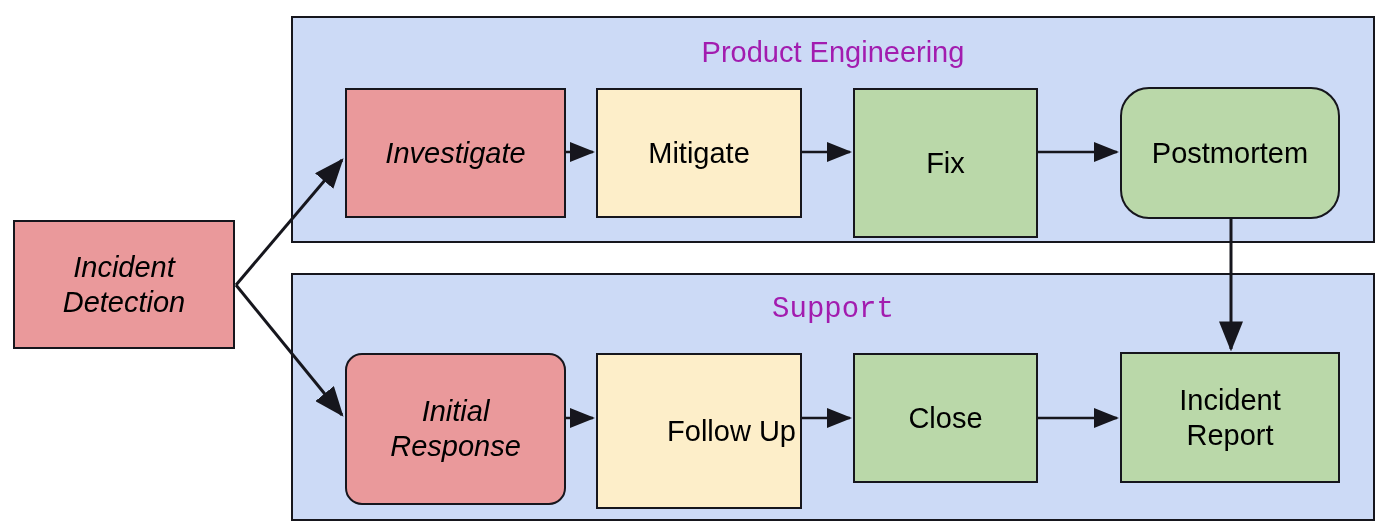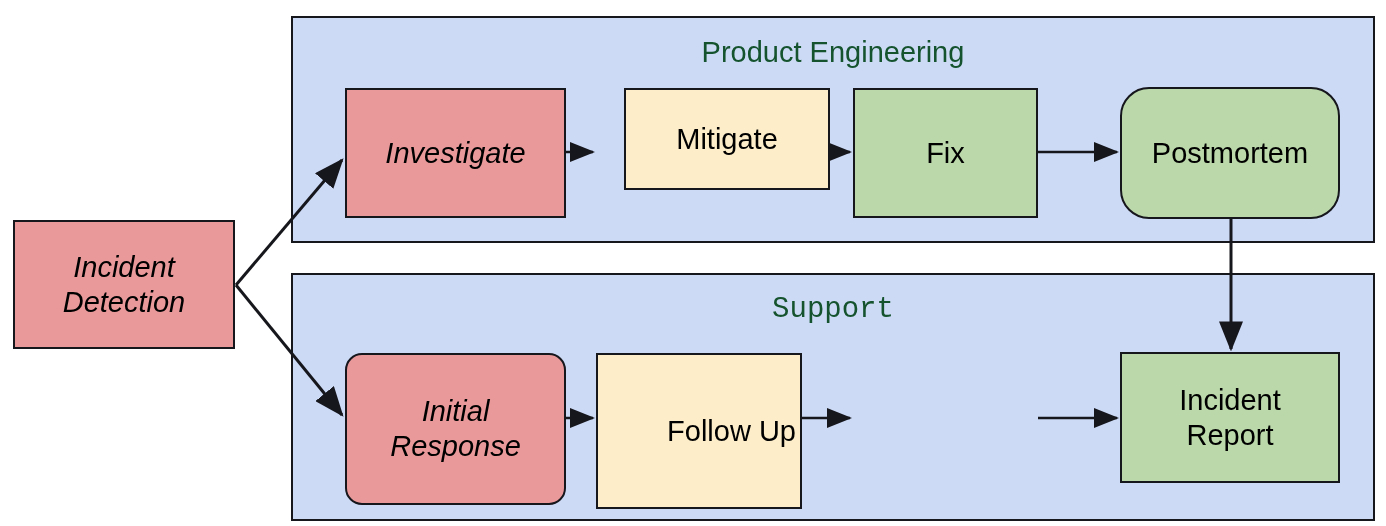--- a/index.html
+++ b/index.html
@@ -22,21 +22,21 @@
     background: #ccdaf6;
     border: 2px solid #16161d;
   }
   .swimlane-title {
     position: absolute;
     left: 0;
     right: 0;
     text-align: center;
     font-size: 29px;
     line-height: 34px;
-    color: #14532d;
+    color: #a21caf;
     white-space: nowrap;
   }
   .node {
     position: absolute;
     box-sizing: border-box;
     border: 2px solid #16161d;
     display: flex;
     align-items: center;
     justify-content: center;
     text-align: center;
@@ -102,40 +102,43 @@
 
   <div class="node fill-red" style="left:13px; top:220px; width:222px; height:129px;">
     <span class="node-label">Incident
 Detection</span>
   </div>
 
   <div class="node fill-red" style="left:345px; top:88px; width:221px; height:130px;">
     <span class="node-label">Investigate</span>
   </div>
 
-  <div class="node fill-yellow" style="left:596px; top:88px; width:206px; height:102px;margin-left:28px;">
+  <div class="node fill-yellow" style="left:596px; top:88px; width:206px; height:130px;">
     <span class="node-label">Mitigate</span>
   </div>
 
-  <div class="node fill-green" style="left:853px; top:88px; width:185px; height:130px;">
+  <div class="node fill-green" style="left:853px; top:88px; width:185px; height:150px;">
     <span class="node-label">Fix</span>
   </div>
 
   <div class="node fill-green" style="left:1120px; top:87px; width:220px; height:132px;border-radius:29px;">
     <span class="node-label">Postmortem</span>
   </div>
 
   <div class="node fill-red" style="left:345px; top:353px; width:221px; height:152px;border-radius:17px;">
     <span class="node-label">Initial
 Response</span>
   </div>
 
   <div class="node fill-yellow" style="left:596px; top:353px; width:206px; height:156px;justify-content:flex-end;">
     <span class="node-label">Follow Up</span>
   </div>
 
+  <div class="node fill-green" style="left:853px; top:353px; width:185px; height:130px;">
+    <span class="node-label">Close</span>
+  </div>
 
   <div class="node fill-green" style="left:1120px; top:352px; width:220px; height:131px;">
     <span class="node-label">Incident
 Report</span>
   </div>
 
 </div>
 
 </body></html>

